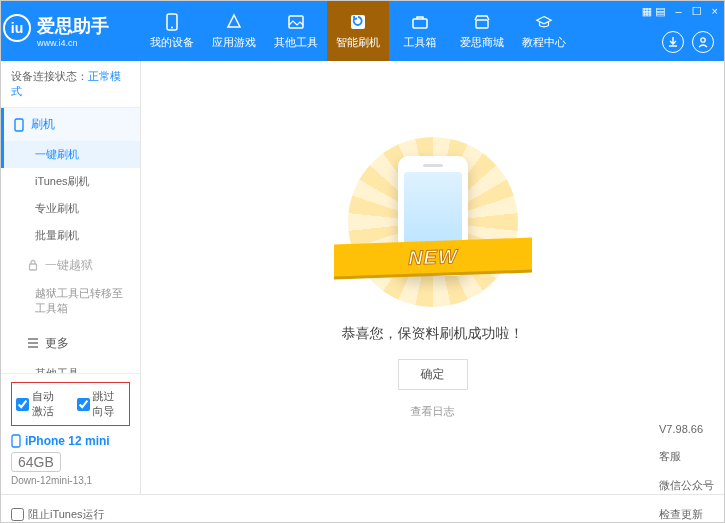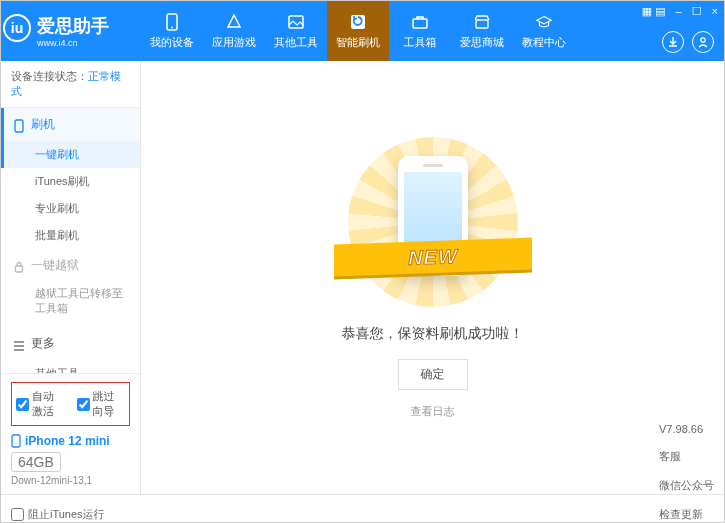--- a/index.html
+++ b/index.html
@@ -22,21 +22,21 @@
 .win-ctrls span { cursor: pointer; }
 .right-circles { position: absolute; right: 10px; bottom: 8px; display: flex; gap: 8px; }
 .circle-btn { width: 22px; height: 22px; border: 1.5px solid #fff; border-radius: 50%; display: flex; align-items: center; justify-content: center; cursor: pointer; }
 
 .body { flex: 1; display: flex; min-height: 0; }
 .sidebar { width: 140px; border-right: 1px solid #e5e5e5; display: flex; flex-direction: column; }
 .status-row { padding: 8px 10px; border-bottom: 1px solid #eee; font-size: 11px; color: #666; }
 .status-row .val { color: #1a8cff; }
 
 .menu { flex: 1; overflow: auto; }
-.sec-head { display: flex; align-items: flex-end; gap: 6px; padding: 8px 12px; color: #555; font-size: 12px; }
+.sec-head { display: flex; align-items: center; gap: 6px; padding: 8px 26px; color: #555; font-size: 12px; }
 .sec-head.active { color: #1a8cff; border-left: 3px solid #1a8cff; background: rgba(26,140,255,.05); padding-left: 9px; }
 .sec-head.muted { color: #aaa; }
 .sub-list { }
 .sub-item { padding: 6px 10px 6px 34px; color: #666; font-size: 11px; cursor: pointer; }
 .sub-item.active { color: #1a8cff; background: #eaf4ff; border-left: 3px solid #1a8cff; padding-left: 31px; }
 .sub-note { padding: 4px 10px 10px 34px; color: #999; font-size: 11px; line-height: 1.4; }
 
 .side-bottom { border-top: 1px solid #eee; padding: 8px 10px; }
 .chk-row { display: flex; gap: 12px; font-size: 11px; color: #555; border: 1.5px solid #d33; padding: 6px 4px; margin-bottom: 8px; }
 .chk-row label { display: flex; align-items: center; gap: 3px; }

